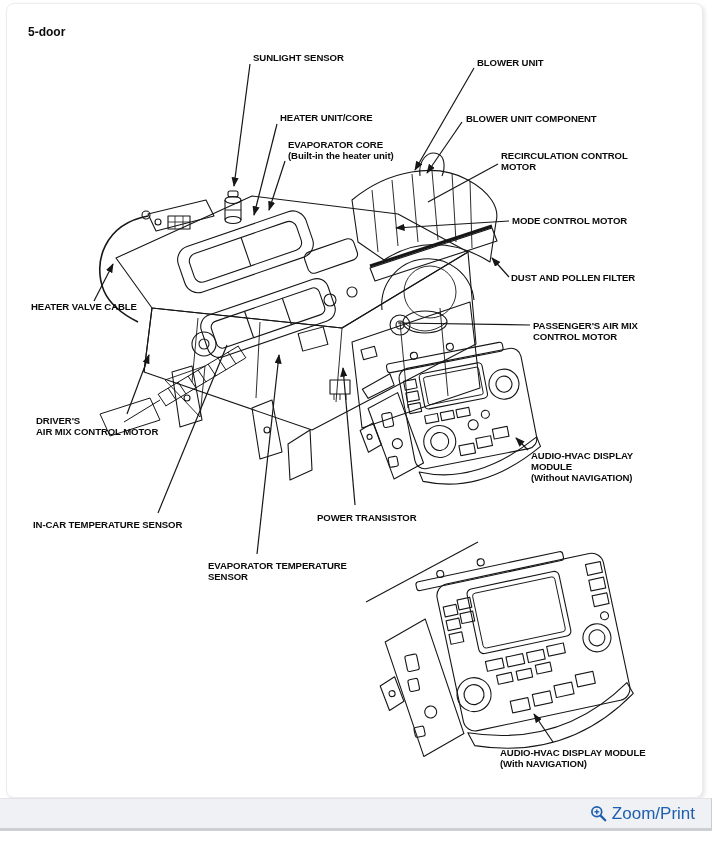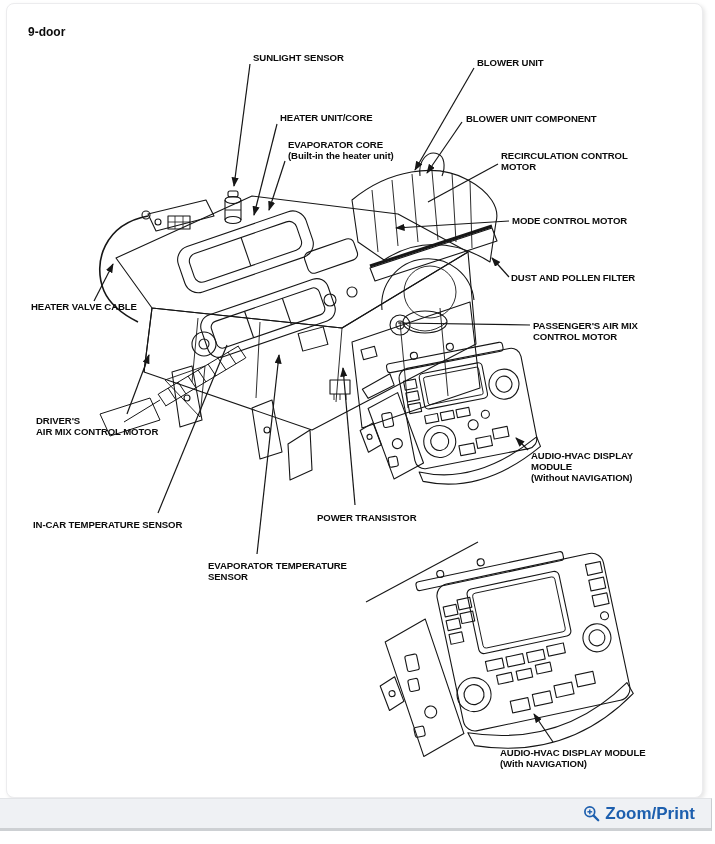--- a/index.html
+++ b/index.html
@@ -27,35 +27,34 @@
     font-size:9.6px; font-weight:bold; fill:#0b0b0b; letter-spacing:-0.1px;
   }
   .footer-bar {
     position:absolute; left:0; top:798px; width:712px; height:33px;
     background:#eff1f4;
     border-top:1px solid #e2e4e7;
     border-right:1px solid #c9ccd0;
     border-bottom:3px solid #cdd0d3;
     display:flex; align-items:center; justify-content:flex-end;
     padding-right:16px;
-    font-weight:bold;
   }
   .zoom-print {
     display:flex; align-items:center; gap:5px;
     color:var(--accent); font-size:17px; line-height:1;
     cursor:pointer; text-decoration:none; user-select:none;
   }
   .zoom-print .zicon { display:inline-flex; }
 </style>
 </head>
 <body>
 
 <div class="page-card"></div>
 
-<div class="variant-label">9-door</div>
+<div class="variant-label">5-door</div>
 
 <svg class="diagram" width="715" height="844" viewBox="0 0 715 844">
   <defs>
     <marker id="arr" markerWidth="10" markerHeight="8" refX="7.2" refY="3" orient="auto" markerUnits="strokeWidth">
       <path d="M0,0 L8,3 L0,6 Z" fill="#161616"></path>
     </marker>
   </defs>
 
   <g stroke="#161616" stroke-width="1.1" fill="none" stroke-linejoin="round">
 

